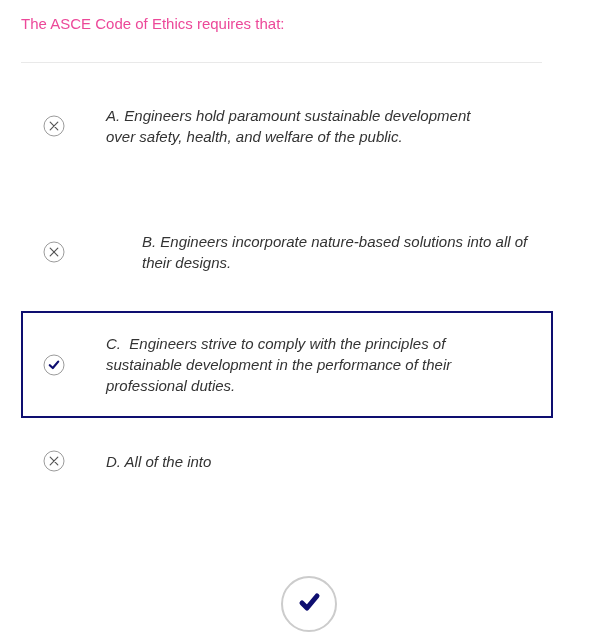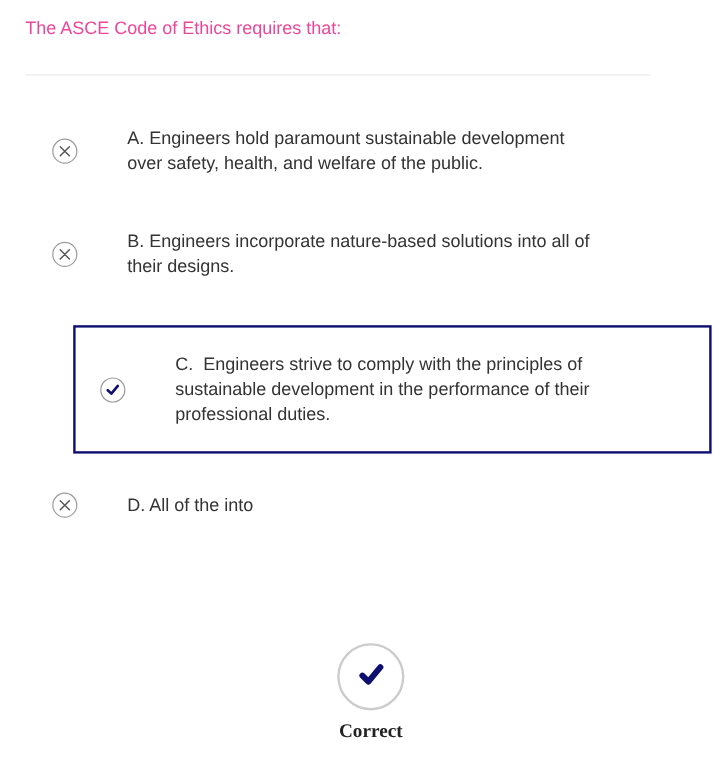--- a/index.html
+++ b/index.html
@@ -16,31 +16,31 @@
     color: #ec4899;
   }
 
   .divider {
     border: none;
     border-top: 1px solid #e9e9e9;
     margin-top: 28px;
     width: 521px;
   }
 
-  .options { width: 534px; }
+  .options { width: 534px; font-style: italic; }
 
   .option {
     display: flex;
     align-items: center;
     border: 2px solid transparent;
     width: 532px;
   }
   .option-a { margin-top: 40px; }
-  .option-b { margin-top: 40px; }
-  .option-c { margin-top: 36px; padding: 20px 0; margin-left: 40px; }
+  .option-b { margin-top: 80px; gap: 36px; }
+  .option-c { margin-top: 36px; padding: 20px 0; }
   .option-d { margin-top: 30px; }
 
   .option.selected {
     border-color: #0e0e70;
   }
 
   .option-icon {
     flex: 0 0 22px;
     height: 22px;
     margin-left: 20px;

